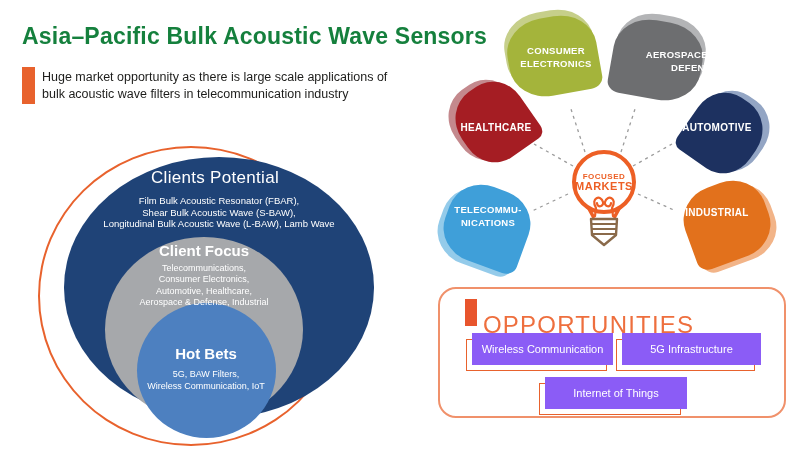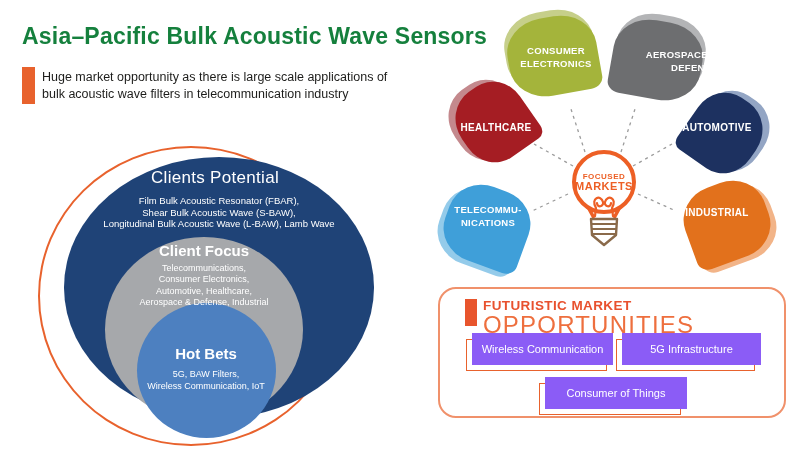--- a/index.html
+++ b/index.html
@@ -145,26 +145,25 @@
   <text x="46" y="39" text-anchor="middle" font-size="8" font-weight="bold" fill="#ed5f25" letter-spacing="0.5" font-family="Liberation Sans, sans-serif">FOCUSED</text>
   <text x="46" y="50" text-anchor="middle" font-size="11" font-weight="bold" fill="#ed5f25" letter-spacing="0.5" font-family="Liberation Sans, sans-serif">MARKETS</text>
   <path d="M37 76 L38 68 C32 58 43 54 45 62 C46 67 39 68 39 63 M55 76 L54 68 C60 58 49 54 47 62 C46 67 53 68 53 63" stroke="#ed5f25" stroke-width="2.2" fill="none" stroke-linecap="round"></path>
   <path d="M30 67 L36 78 M62 67 L56 78" stroke="#ed5f25" stroke-width="3.5" fill="none"></path>
   <path d="M33 79 L59 79 L58 95 L46 105 L34 95 Z" fill="#ffffff" stroke="#8a6a4a" stroke-width="2.4" stroke-linejoin="round"></path>
   <path d="M33 84 H59 M33 89 H59 M34 94 H58" stroke="#8a6a4a" stroke-width="2.2"></path>
 </svg>
 
 <div class="abs opp-panel">
   <div class="opp-bar"></div>
-  <div class="opp-h1">FUTURISTIC MARKET</div>
   <div class="opp-h2">OPPORTUNITIES</div>
 
   <div class="opp-box-outline ob1o"></div>
   <div class="opp-box ob1">Wireless Communication</div>
 
   <div class="opp-box-outline ob2o"></div>
   <div class="opp-box ob2">5G Infrastructure</div>
 
   <div class="opp-box-outline ob3o"></div>
-  <div class="opp-box ob3">Consumer of Things</div>
+  <div class="opp-box ob3">Internet of Things</div>
 </div>
 
 <div class="abs dmca">DMCA Protected © DataBridge</div>
 
 </body></html>

